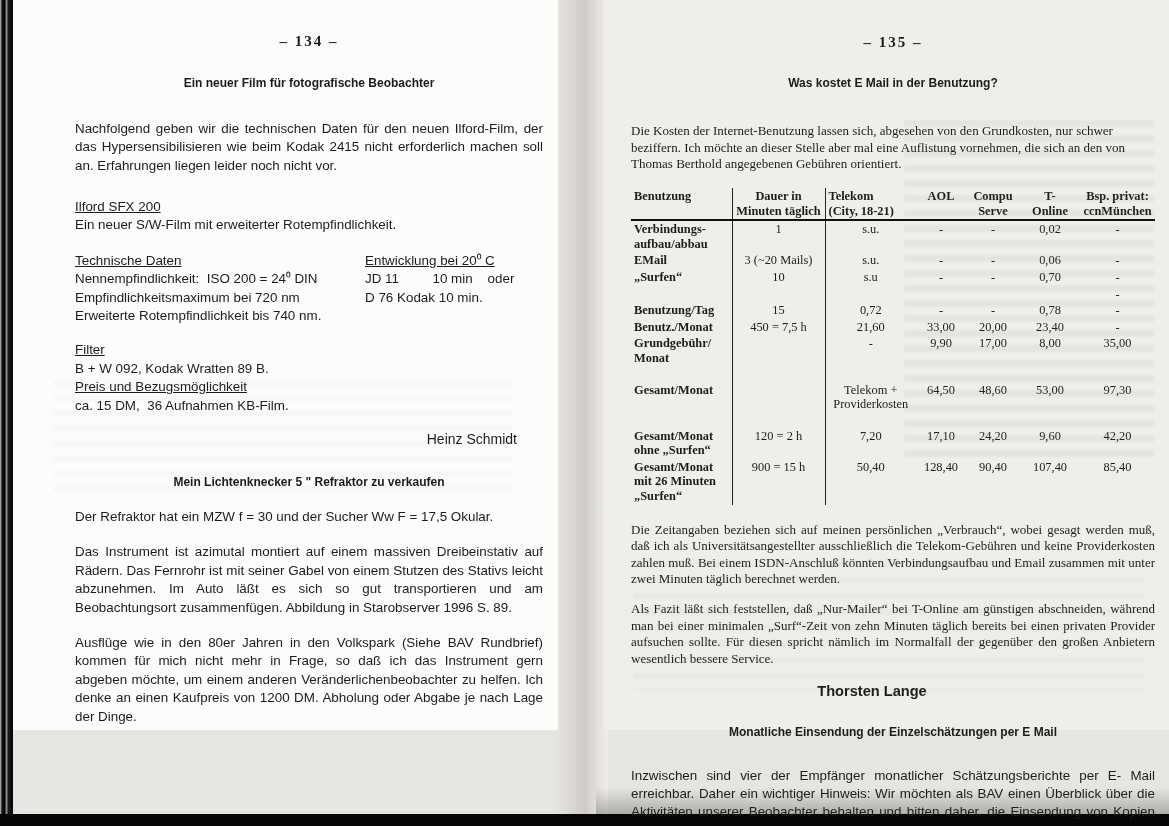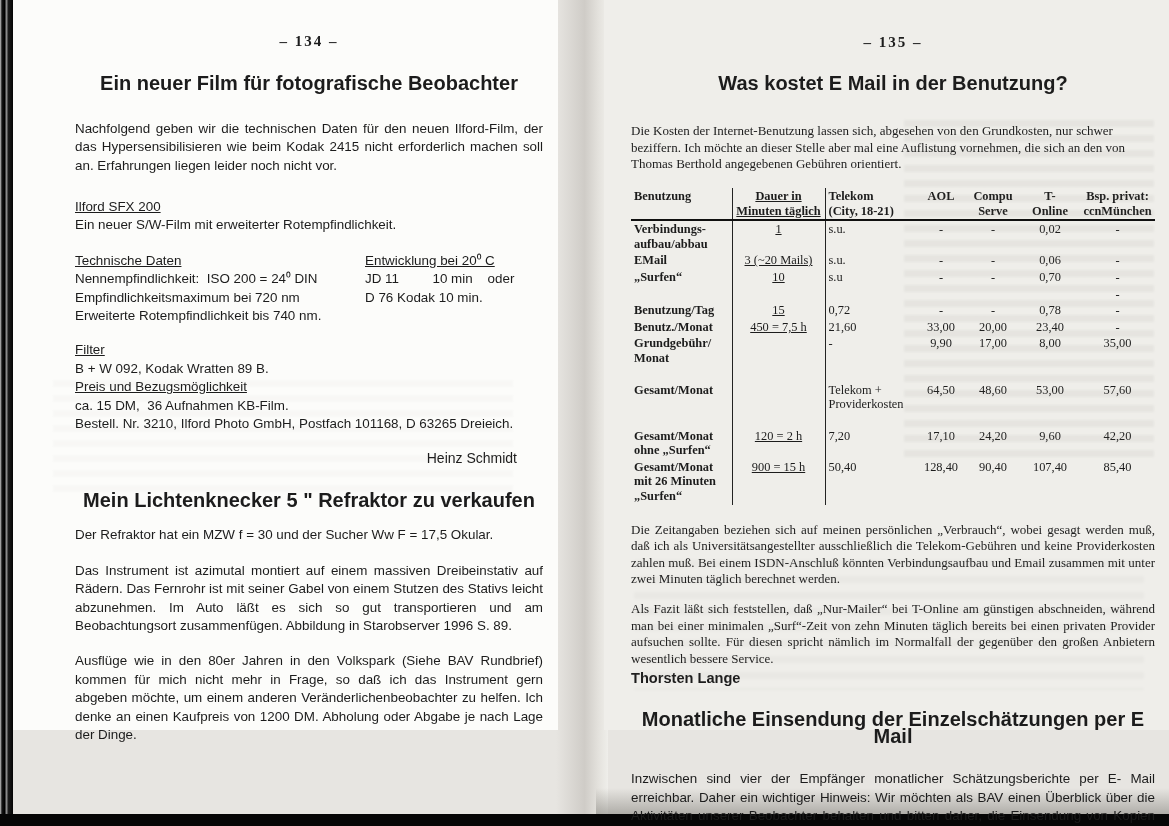--- a/index.html
+++ b/index.html
@@ -35,21 +35,21 @@
   .bleed.b2{left:30px;top:560px;width:510px;height:130px;opacity:.35;
     background:repeating-linear-gradient(to bottom,rgba(125,122,115,.14) 0 7px,rgba(125,122,115,0) 7px 16px);}
   .bleed.b3{left:40px;top:380px;width:460px;height:120px;opacity:.22;
     background:repeating-linear-gradient(to bottom,rgba(120,118,110,.15) 0 7px,rgba(120,118,110,0) 7px 15px);}
   
   .content-l{margin:32px 17px 0 62px;width:468px;font-size:13.4px;line-height:18.4px;}
   .content-r{margin:34px 14px 0 27px;width:524px;}
   
   .pagenum{font-family:"Liberation Serif",serif;font-weight:bold;font-size:15px;
     text-align:center;letter-spacing:2px;}
-  .art-title{font-weight:bold;font-size:20px;text-align:center;}
+  .art-title{font-weight:bold;font-size:12px;text-align:center;}
   .just{text-align:justify;}
   .uhead{text-decoration:underline;}
   .pre{white-space:pre;}
   .sig{font-weight:bold;font-size:14px;}
   
   .content-l .pagenum{margin-top:2px;}
   .content-l .art-title{margin-top:24px;}
   .lp-intro{margin-top:27px;}
   .lp-film{margin-top:23px;}
   .tech-row{margin-top:17px;display:flex;}
@@ -67,34 +67,34 @@
   .content-r{font-family:"Liberation Serif",serif;font-size:13px;line-height:16.6px;}
   .content-r .pagenum{margin-top:2px;}
   .content-r .art-title{margin-top:24px;font-family:"Liberation Sans",sans-serif;}
   .rp-intro{margin-top:32px;}
   
   table.cost{margin-top:15px;border-collapse:collapse;table-layout:fixed;width:524px;
     font-size:12.4px;line-height:14.6px;}
   table.cost td,table.cost th{padding:1px 3px;vertical-align:top;white-space:pre-line;}
   table.cost th{font-weight:bold;border-bottom:2.5px solid #101010;}
   table.cost th.h0,table.cost td.c0{text-align:left;border-right:1.5px solid #232323;}
-  table.cost th.h1,table.cost td.c1{text-align:center;border-right:1.5px solid #232323;text-decoration:underline;}
+  table.cost th.h1,table.cost td.c1{text-align:center;border-right:1.5px solid #232323;}
   table.cost th.h2,table.cost td.c2{text-align:left;}
-  table.cost td.c2{}
+  table.cost td.c2{text-align:center;}
   table.cost th.h3,table.cost td.c3,
   table.cost th.h4,table.cost td.c4,
   table.cost th.h5,table.cost td.c5,
   table.cost th.h6,table.cost td.c6{text-align:center;}
   table.cost td.c0{font-weight:bold;}
   table.cost tr.gap td{height:13px;}
   .col-c0{width:101px;}.col-c1{width:93px;}.col-c2{width:91px;}
   .col-c3{width:50px;}.col-c4{width:54px;}.col-c5{width:60px;}.col-c6{width:75px;}
   .rp-p2{margin-top:17px;text-align:justify;}
   .rp-p3{margin-top:13px;text-align:justify;}
-  .sig-lange{margin-top:3px;text-align:left;padding-right:42px;font-family:"Liberation Sans",sans-serif;font-size:14.6px;}
+  .sig-lange{margin-top:16px;text-align:center;padding-right:42px;font-family:"Liberation Sans",sans-serif;font-size:14.6px;}
   .rp-title2{margin-top:42px;}
   .rp-p4{margin-top:26px;font-family:"Liberation Sans",sans-serif;font-size:13.4px;line-height:18.4px;text-align:justify;}
 </style>
 </head>
 <body>
 
 <div class="left-strip"></div>
 <div class="seam"></div>
 <div class="bottom-shadow"></div>
 <div class="bottom-bar"></div>
@@ -127,21 +127,20 @@
     </div>
 
     <div class="lp-filter">
       <div class="uhead">Filter</div>
       <div>B + W 092, Kodak Wratten 89 B.</div>
     </div>
 
     <div class="lp-price">
       <div class="uhead">Preis und Bezugsmöglichkeit</div>
       <div class="pre">ca. 15 DM,  36 Aufnahmen KB-Film.</div>
-      <div>Bestell. Nr. 3210, Ilford Photo GmbH, Postfach 101168, D 63265 Dreieich.</div>
     </div>
 
     <div class="sig sig-heinz" style="font-weight:normal;">Heinz Schmidt</div>
 
     <div class="art-title lp-title2">Mein Lichtenknecker 5 " Refraktor zu verkaufen</div>
     <p class="lp-p2 just" style="margin-bottom:0;">Der Refraktor hat ein MZW f = 30 und der Sucher Ww F = 17,5 Okular.</p>
     <p class="lp-p3 just" style="margin-bottom:13px;">Das Instrument ist azimutal montiert auf einem massiven Dreibeinstativ auf Rädern. Das Fernrohr ist mit seiner Gabel von einem Stutzen des Stativs leicht abzunehmen. Im Auto läßt es sich so gut transportieren und am Beobachtungsort zusammenfügen. Abbildung in Starobserver 1996 S. 89.</p>
     <p class="lp-p4 just" style="margin-bottom:0;">Ausflüge wie in den 80er Jahren in den Volkspark (Siehe BAV Rundbrief) kommen für mich nicht mehr in Frage, so daß ich das Instrument gern abgeben möchte, um einem anderen Veränderlichenbeobachter zu helfen. Ich denke an einen Kaufpreis von 1200 DM. Abholung oder Abgabe je nach Lage der Dinge.</p>
 
   </div>
@@ -258,21 +257,21 @@
             <td class="c6"></td>
           </tr>
           <tr>
             <td class="c0">Gesamt/Monat</td>
             <td class="c1"></td>
             <td class="c2">Telekom +
 Providerkosten</td>
             <td class="c3">64,50</td>
             <td class="c4">48,60</td>
             <td class="c5">53,00</td>
-            <td class="c6">57,60</td>
+            <td class="c6">97,30</td>
           </tr>
           <tr class="gap">
             <td class="c0"></td>
             <td class="c1"></td>
             <td class="c2"></td>
             <td class="c3"></td>
             <td class="c4"></td>
             <td class="c5"></td>
             <td class="c6"></td>
           </tr>

